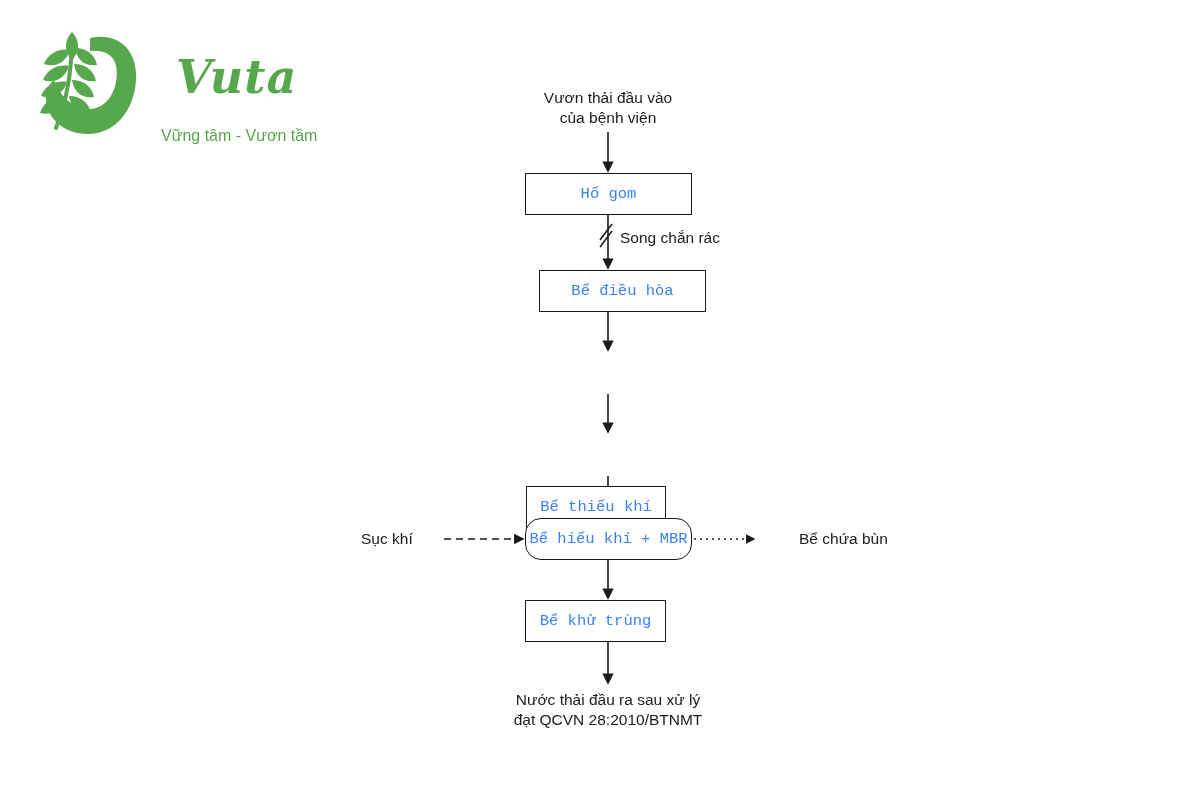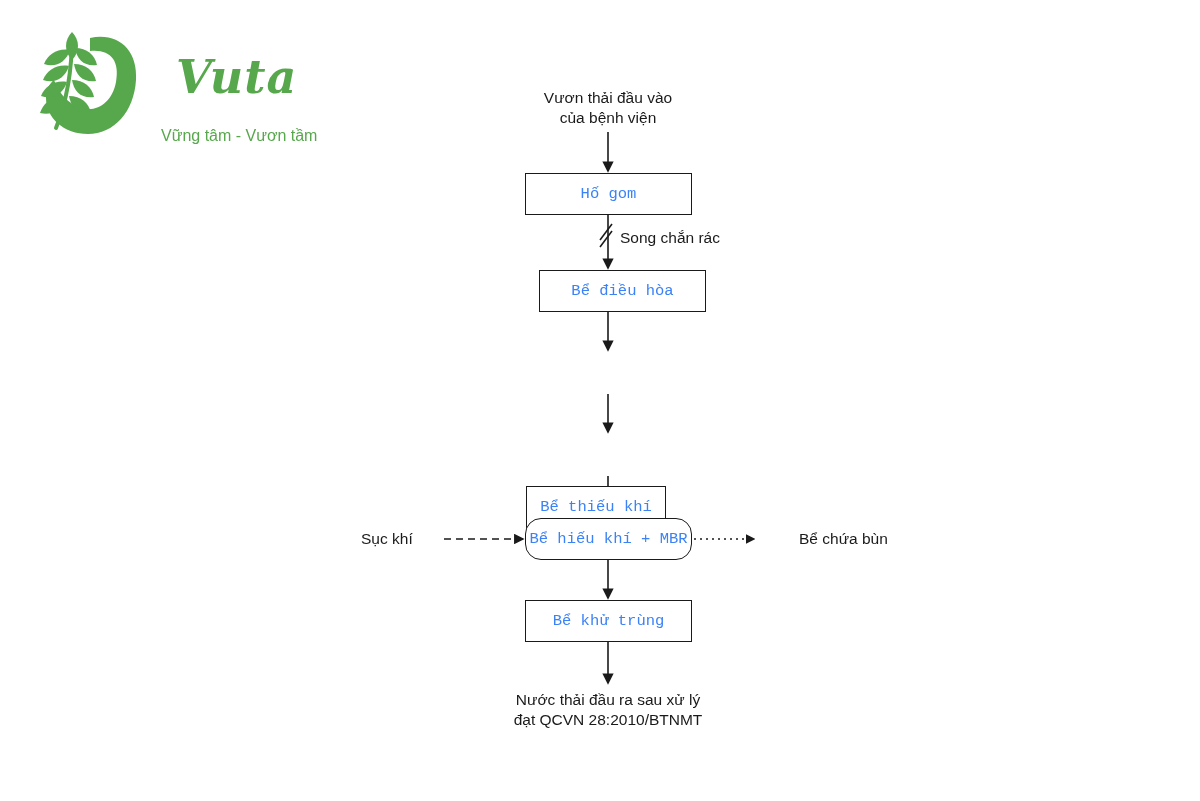--- a/index.html
+++ b/index.html
@@ -169,21 +169,21 @@
 
   <div class="node-box" style="left:525px; top:173px; width:167px; height:42px;">Hố gom</div>
 
   <div class="node-box" style="left:525px; top:270px; width:167px; height:42px;margin-left:14px;">Bể điều hòa</div>
 
 
   <div class="node-box" style="left:526px; top:454px; width:140px; height:42px;margin-top:32px;">Bể thiếu khí</div>
 
   <div class="node-box" style="left:525px; top:518px; width:167px; height:42px;border-radius:16px;">Bể hiếu khí + MBR</div>
 
-  <div class="node-box" style="left:525px; top:600px; width:167px; height:42px;">Bể khử trùng</div>
+  <div class="node-box" style="left:525px; top:600px; width:141px; height:42px;">Bể khử trùng</div>
 
   <div class="side-label" style="left:620px; top:228px;">Song chắn rác</div>
 
   <div class="side-label" style="left:361px; top:529px;">Sục khí</div>
 
   <div class="side-label" style="left:775px; top:529px;margin-left:24px;">Bể chứa bùn</div>
 
   <div class="free-label" style="left:488px; top:690px; width:240px;">Nước thải đầu ra sau xử lý
 đạt QCVN 28:2010/BTNMT</div>
 

